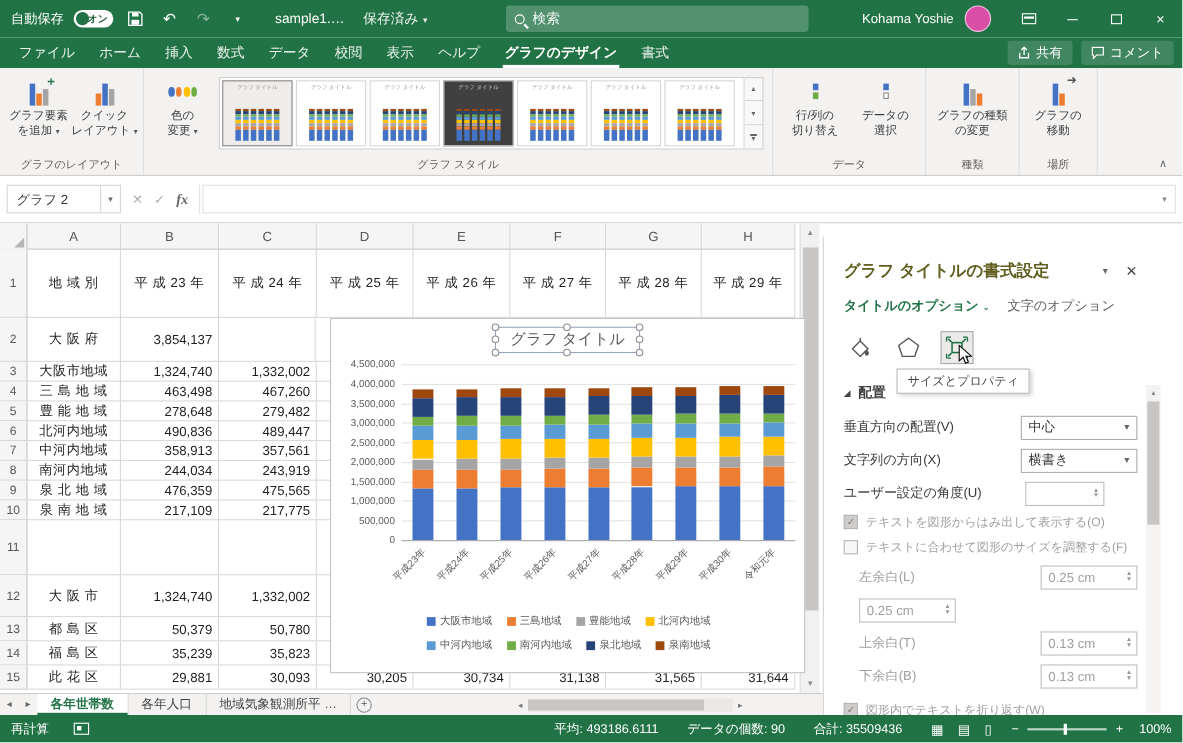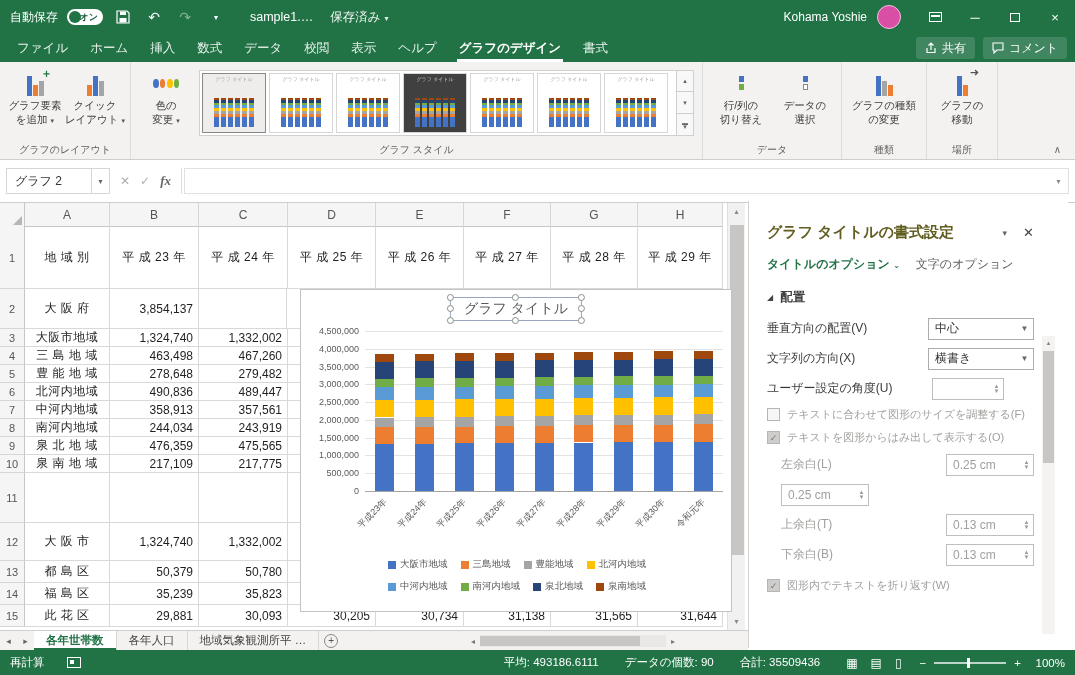--- a/index.html
+++ b/index.html
@@ -109,21 +109,21 @@
   .gline{position:absolute;height:1px;background:#e3e3e3}
   .axisline{position:absolute;height:1px;background:#a6a6a6}
   .ylab{position:absolute;left:0;width:58px;text-align:right;font-size:9px;color:#595959;height:10px;line-height:10px}
   .seg{position:absolute;width:19px}
   .xlab{position:absolute;font-size:9px;color:#595959;white-space:nowrap;transform-origin:100% 0;transform:rotate(-45deg)}
   .legendrow{position:absolute;left:0;width:432px;display:flex;justify-content:center;gap:13px;align-items:center}
   .litem{display:flex;align-items:center;gap:4px;font-size:9.5px;color:#595959;white-space:nowrap}
   .lsw{width:8px;height:8px;display:inline-block}
 
   
-  .pane{position:absolute;left:748px;top:201px;width:320px;height:447px;background:#fff;border-left:1px solid #d6d4d2;padding:22px 34px 0 18px;font-size:12px;color:#3b3a39}
+  .pane{position:absolute;left:748px;top:215px;width:320px;height:447px;background:#fff;border-left:1px solid #d6d4d2;padding:22px 34px 0 18px;font-size:12px;color:#3b3a39}
   .pane-head{display:flex;align-items:center;margin-bottom:14px}
   .pane-title{font-size:15px;font-weight:bold;color:#615e20;flex:1;white-space:nowrap}
   .pane-caret{color:#666;font-size:9px;margin-right:16px}
   .pane-close{color:#444;font-size:13px}
   .pane-tabs{display:flex;gap:16px;margin-bottom:12px;white-space:nowrap}
   .ptab{font-size:12px;color:#605e5c}
   .ptab.active{color:#217346;font-weight:bold}
   .ptab .chev{font-size:8px}
   .pane-icons{display:flex;align-items:center;gap:14px;height:34px;position:relative;margin-bottom:12px}
   .picon{width:30px;height:30px;display:flex;align-items:center;justify-content:center}
@@ -194,20 +194,24 @@
           <path d="M1 1h10l2 2v10H1z" fill="none" stroke="#fff" stroke-width="1.2"></path>
           <rect x="3.5" y="8" width="7" height="4.5" fill="#fff"></rect>
           <rect x="4" y="1.5" width="6" height="3.5" fill="#fff"></rect>
         </svg>
     </span>
     <span class="tb-ic">↶</span>
     <span class="tb-ic dim">↷</span>
     <span class="tb-ic" style="font-size:8px">▾</span>
     <span class="doc-title">sample1.…</span>
     <span class="doc-status"><span>保存済み</span><span class="carw">▾</span></span>
+  </div>
+  <div class="search">
+    <i class="mag"></i>
+    <input placeholder="検索" style="">
   </div>
   <div class="tb-right">
     <span class="username">Kohama Yoshie</span>
     <span class="avatar"></span>
     <span class="winbtn">
         <i class="ribopt"></i>
       </span>
     <span class="winbtn">─</span>
     <span class="winbtn">
         <i class="winbox"></i>
@@ -1151,20 +1155,45 @@
 <div class="pane">
   <div class="pane-head">
     <span class="pane-title">グラフ タイトルの書式設定</span>
     <span class="pane-caret">▾</span>
     <span class="pane-close">✕</span>
   </div>
   <div class="pane-tabs">
     <span class="ptab active"><span>タイトルのオプション</span> <span class="chev">⌄</span></span>
     <span class="ptab">文字のオプション</span>
   </div>
+  <div class="pane-icons">
+    <span class="picon">
+      <svg width="22" height="22" viewBox="0 0 22 22">
+          <path d="M4 12 11 5l7 7-7 7z" fill="none" stroke="#595959" stroke-width="1.3"></path>
+          <path d="M11 5V2" stroke="#595959" stroke-width="1.3"></path>
+          <path d="M19 16c0 1.3-1 2.4-2 2.4s-2-1.1-2-2.4 2-3 2-3 2 1.7 2 3z" fill="#595959"></path>
+        </svg>
+    </span>
+    <span class="picon">
+      <svg width="22" height="22" viewBox="0 0 22 22">
+          <path d="M11 2.5 20 9l-3.4 10H5.4L2 9z" fill="none" stroke="#595959" stroke-width="1.3"></path>
+        </svg>
+    </span>
+    <span class="picon selbox">
+      <svg width="22" height="22" viewBox="0 0 22 22">
+          <rect x="6.5" y="6.5" width="9" height="9" fill="none" stroke="#1e7145" stroke-width="1.4"></rect>
+          <path d="M3 3l3 3M19 3l-3 3M3 19l3-3M19 19l-3-3" stroke="#1e7145" stroke-width="1.4"></path>
+          <path d="M1.5 1.5h4M1.5 1.5v4M20.5 1.5h-4M20.5 1.5v4M1.5 20.5h4M1.5 20.5v-4M20.5 20.5h-4M20.5 20.5v-4" stroke="#1e7145" stroke-width="1.2"></path>
+        </svg>
+    </span>
+    <svg class="cursorsvg" width="13" height="19" viewBox="0 0 13 19">
+        <path d="M1 1v14l3.6-3.2 2.2 5.4 2.6-1.1-2.3-5.3H12z" fill="#fff" stroke="#000" stroke-width="1"></path>
+      </svg>
+    <div class="tooltip">サイズとプロパティ</div>
+  </div>
 
   <div class="pane-section">
     <span class="tri">◢</span>
     <span>配置</span>
   </div>
 
   <div class="prow">
     <span class="plabel">垂直方向の配置(V)</span>
     <span class="dropdown">
       <span class="dval">中心</span>
@@ -1183,26 +1212,26 @@
     <span class="spinbox w72">
       <span class="dval"></span>
       <span class="spincol">
           <span>▲</span>
           <span>▼</span>
         </span>
     </span>
   </div>
 
   <div class="pcheck">
+    <span class="cb on"></span>
+    <span class="clabel">テキストを図形からはみ出して表示する(O)</span>
+  </div>
+  <div class="pcheck">
     <span class="cb"></span>
     <span class="clabel">テキストに合わせて図形のサイズを調整する(F)</span>
-  </div>
-  <div class="pcheck">
-    <span class="cb on"></span>
-    <span class="clabel">テキストを図形からはみ出して表示する(O)</span>
   </div>
 
   <div class="prow mrow">
     <span class="plabel gray">左余白(L)</span>
     <span class="spinbox w88">
       <span class="dval disab">0.25 cm</span>
       <span class="spincol">
           <span>▲</span>
           <span>▼</span>
         </span>

